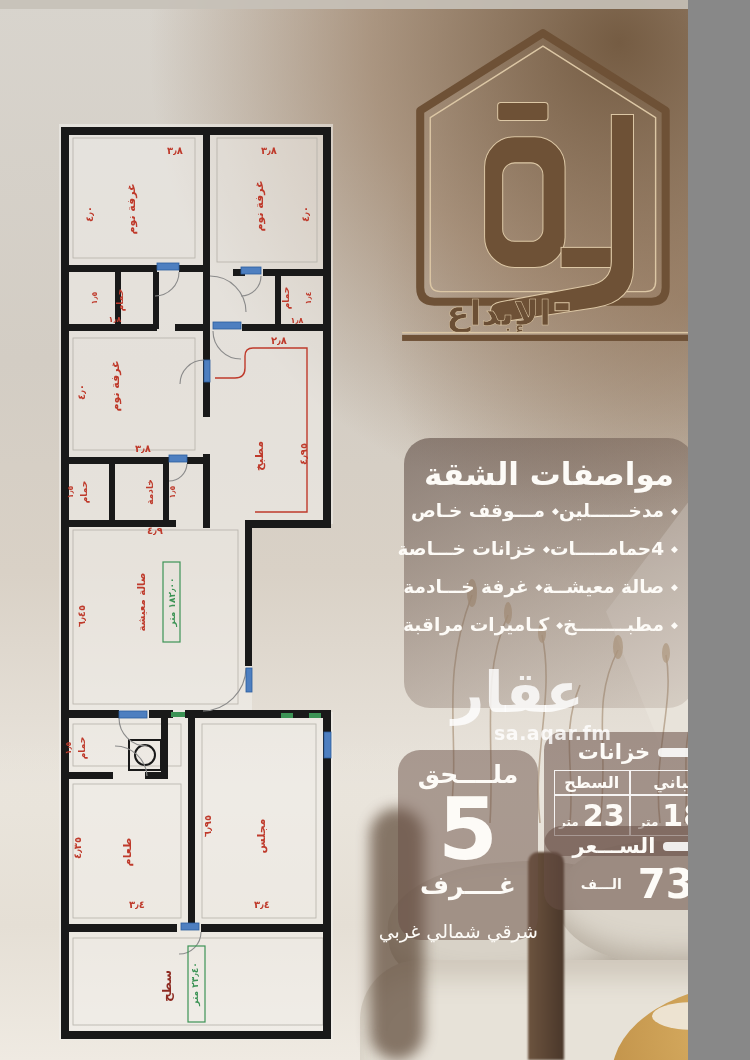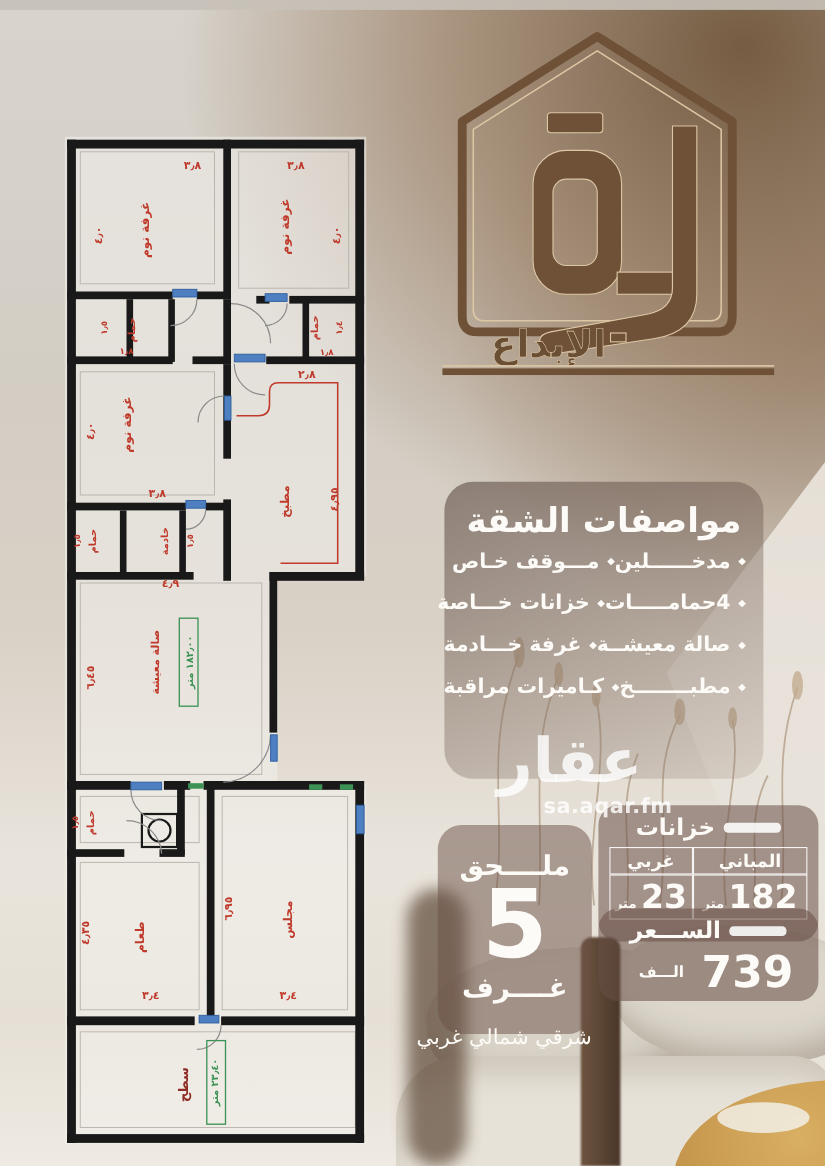--- a/index.html
+++ b/index.html
@@ -1,18 +1,18 @@
 <!DOCTYPE html>
 <html lang="ar"><head>
 <meta charset="utf-8">
 <style>
   html,body{margin:0;padding:0;background:#888;}
   *{box-sizing:border-box;}
   .stage{
-    position:relative;width:750px;height:1060px;overflow:hidden;
+    position:relative;width:688px;height:1060px;overflow:hidden;
     font-family:"DejaVu Sans",sans-serif;
     background:#d6d2cb;
   }
   
   .bg-base{position:absolute;inset:0;
     background:
       radial-gradient(95% 62% at 90% 4%, rgba(112,86,60,.95) 0%, rgba(146,116,88,.65) 38%, rgba(150,122,94,0) 72%),
       radial-gradient(70% 45% at 100% 28%, rgba(128,100,74,.55), rgba(128,100,74,0) 65%),
       linear-gradient(180deg,#d8d4cd 0%,#d3cdc4 34%,#d9d1c6 54%,#e9e4dc 74%,#efeae2 100%);
   }
@@ -42,21 +42,21 @@
   
   .card{position:absolute;color:#fdfbf7;direction:rtl;text-align:center;}
   .specs{left:404px;top:438px;width:290px;height:270px;border-radius:26px;
     background:linear-gradient(155deg,rgba(96,78,70,.62) 0%,rgba(124,104,93,.42) 55%,rgba(152,132,118,.22) 100%);
     padding:18px 16px 10px;}
   .specs-title{font-size:31px;font-weight:bold;letter-spacing:.5px;margin-bottom:8px;}
   .spec-row{display:flex;direction:rtl;margin-bottom:17px;}
   .spec-cell{flex:1;display:flex;align-items:center;gap:7px;font-size:18.5px;font-weight:bold;white-space:nowrap;}
   .bullet{font-size:9px;line-height:1;transform:translateY(1px);}
   .annex{left:398px;top:750px;width:140px;height:190px;border-radius:22px;background:rgba(105,80,70,.5);
-    padding-top:22px;overflow:visible;}
+    padding-top:10px;overflow:visible;}
   .annex-title{font-size:25px;font-weight:bold;}
   .annex-count{font-size:86px;font-weight:800;line-height:.95;}
   .annex-unit{font-size:25px;font-weight:bold;}
   .annex-orient{font-size:19px;font-weight:normal;white-space:nowrap;margin-top:20px;}
   .info{left:544px;top:732px;width:200px;border-radius:18px;background:rgba(104,78,70,.55);padding:8px 10px 10px;}
   .info.price-card{top:826px;height:84px;}
   .info.area-card{height:124px;}
   .info-head{display:flex;direction:rtl;align-items:center;justify-content:center;gap:8px;margin-bottom:6px;}
   .info-bar{width:52px;height:9px;border-radius:4px;background:rgba(255,255,255,.88);}
   .info-title{font-size:21px;font-weight:bold;}
@@ -319,21 +319,21 @@
     <div class="annex-orient">شرقي شمالي غربي</div>
   </div>
 
   <div class="card info area-card">
     <div class="info-head">
       <span class="info-bar"></span>
       <span class="info-title">خزانات</span>
     </div>
     <div class="area-table">
       <div class="area-cell hd">المباني</div>
-      <div class="area-cell hd">غربي</div>
+      <div class="area-cell hd">السطح</div>
       <div class="area-cell">
         <div class="num-wrap">
             <span class="big-num">182</span>
             <span class="small-unit">متر</span>
           </div>
       </div>
       <div class="area-cell">
         <div class="num-wrap">
             <span class="big-num">23</span>
             <span class="small-unit">متر</span>

